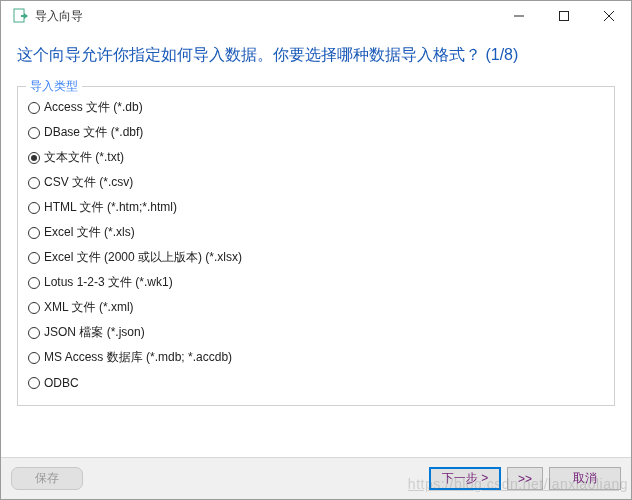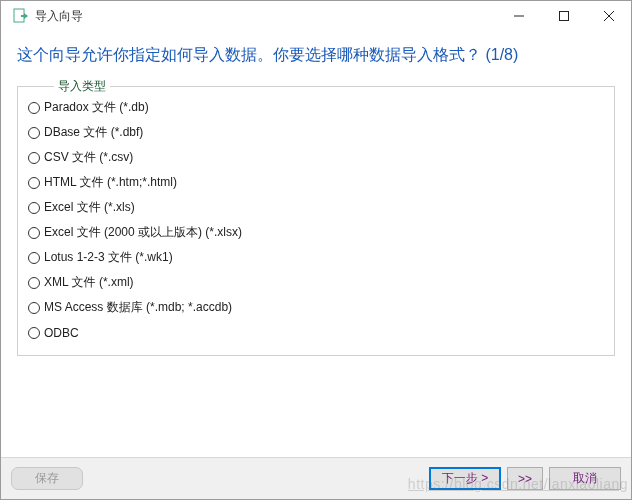--- a/index.html
+++ b/index.html
@@ -65,22 +65,21 @@
     border: 1px solid #d0d0d0;
     padding: 8px 10px 10px 10px;
     position: relative;
   }
   .groupbox .legend {
     position: absolute;
     top: -9px;
     left: 8px;
     background: #fff;
     padding: 0 4px;
-    color: #14532d;
-    margin-left: 28px;
+    color: #3b82f6;
   }
   .radio-row {
     display: flex;
     align-items: center;
     height: 25px;
     gap: 4px;
   }
   .radio {
     width: 12px; height: 12px;
     border: 1px solid #333;
@@ -175,27 +174,31 @@
   </div>
 
   <div class="instruction">这个向导允许你指定如何导入数据。你要选择哪种数据导入格式？ (1/8)</div>
 
   <div class="content">
     <div class="groupbox">
       <span class="legend">导入类型</span>
       <div id="radio-list">
           <div class="radio-row">
             <span class="radio"></span>
-            <span class="radio-label">Paradox 文件 (*.db)</span>
+            <span class="radio-label">Access 文件 (*.db)</span>
           </div>
           <div class="radio-row">
             <span class="radio"></span>
             <span class="radio-label">DBase 文件 (*.dbf)</span>
           </div>
           <div class="radio-row">
+            <span class="radio checked"></span>
+            <span class="radio-label">文本文件 (*.txt)</span>
+          </div>
+          <div class="radio-row">
             <span class="radio"></span>
             <span class="radio-label">CSV 文件 (*.csv)</span>
           </div>
           <div class="radio-row">
             <span class="radio"></span>
             <span class="radio-label">HTML 文件 (*.htm;*.html)</span>
           </div>
           <div class="radio-row">
             <span class="radio"></span>
             <span class="radio-label">Excel 文件 (*.xls)</span>
@@ -204,20 +207,24 @@
             <span class="radio"></span>
             <span class="radio-label">Excel 文件 (2000 或以上版本) (*.xlsx)</span>
           </div>
           <div class="radio-row">
             <span class="radio"></span>
             <span class="radio-label">Lotus 1-2-3 文件 (*.wk1)</span>
           </div>
           <div class="radio-row">
             <span class="radio"></span>
             <span class="radio-label">XML 文件 (*.xml)</span>
+          </div>
+          <div class="radio-row">
+            <span class="radio"></span>
+            <span class="radio-label">JSON 檔案 (*.json)</span>
           </div>
           <div class="radio-row">
             <span class="radio"></span>
             <span class="radio-label">MS Access 数据库 (*.mdb; *.accdb)</span>
           </div>
           <div class="radio-row">
             <span class="radio"></span>
             <span class="radio-label">ODBC</span>
           </div>
         </div>

